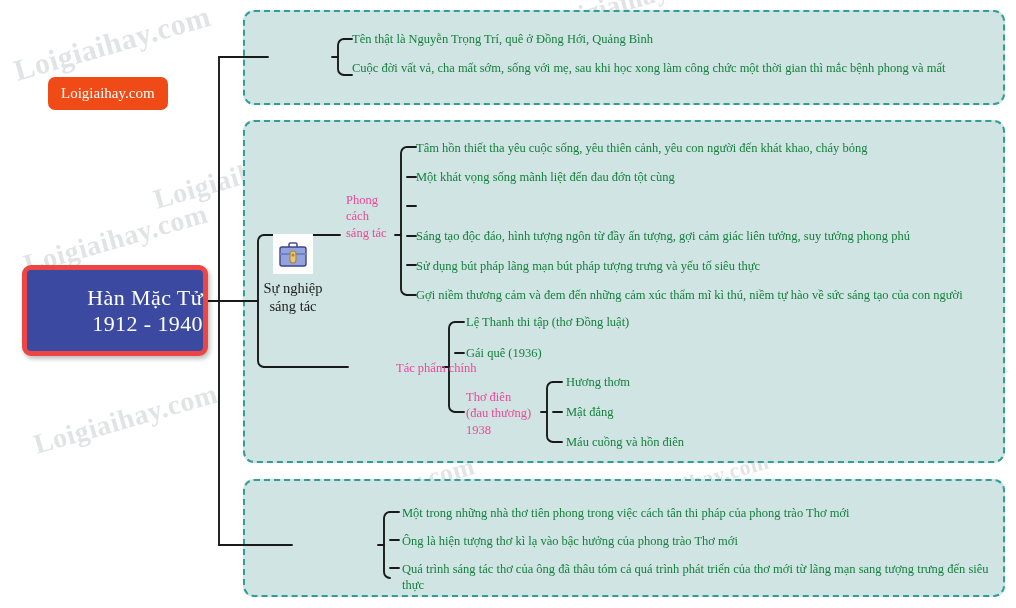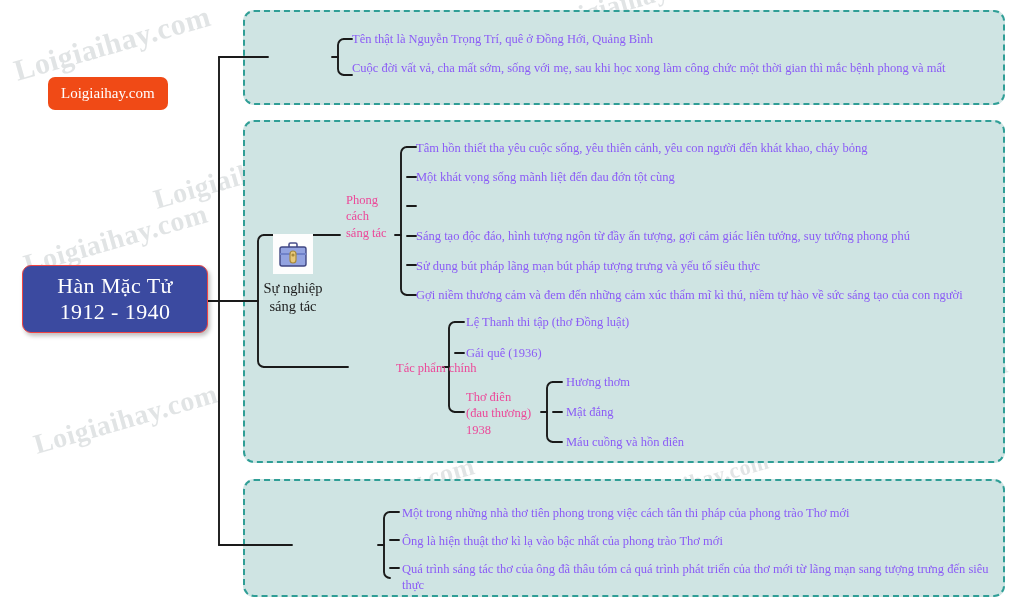--- a/index.html
+++ b/index.html
@@ -30,26 +30,26 @@
     letter-spacing: .5px;
   }
 
   
   #wires { position: absolute; inset: 0; width: 1016px; height: 608px; }
 
   
   #central-node {
     position: absolute;
     left: 22px; top: 265px;
-    width: 186px; height: 68px;
+    width: 186px; height: 91px;
     background: #3b4aa0;
-    border: 1px solid #ef4444;
+    border: 5px solid #ef4444;
     border-radius: 9px;
     display: flex; flex-direction: column;
-    align-items: center; justify-content: center;
+    align-items: flex-end; justify-content: center;
     color: #ffffff;
     box-shadow: 2px 3px 4px rgba(0,0,0,.25);
   }
   #central-node .l1 { font-size: 22px; letter-spacing: .4px; line-height: 1.18; }
   #central-node .l2 { font-size: 22px; letter-spacing: .4px; line-height: 1.18; }
 
   
   #logo-badge {
     position: absolute;
     left: 48px; top: 77px;
@@ -83,21 +83,21 @@
     display: block;
     position: relative;
   }
   .ico svg { display:block; width:40px; height:40px; }
 
   
   .leaf {
     position: absolute;
     font-size: 12.5px;
     line-height: 1.25;
-    color: #8b5cf6;
+    color: #15803d;
     white-space: nowrap;
   }
   .leaf.wrap { white-space: normal; }
 
   .sublabel {
     position: absolute;
     font-size: 12.5px;
     line-height: 1.3;
     color: #ec4899;
   }
@@ -222,16 +222,16 @@
     <div>(đau thương)</div>
     <div>1938</div>
   </div>
 
   <div class="leaf" style="left:566px; top:375px;">Hương thơm</div>
   <div class="leaf" style="left:566px; top:405px;">Mật đắng</div>
   <div class="leaf" style="left:566px; top:435px;">Máu cuồng và hồn điên</div>
 
 
   <div class="leaf" style="left:402px; top:506px;">Một trong những nhà thơ tiên phong trong việc cách tân thi pháp của phong trào Thơ mới</div>
-  <div class="leaf" style="left:402px; top:534px;">Ông là hiện thuật thơ kì lạ vào bậc nhất của phong trào Thơ mới</div>
+  <div class="leaf" style="left:402px; top:534px;">Ông là hiện tượng thơ kì lạ vào bậc hưởng của phong trào Thơ mới</div>
   <div class="leaf wrap" style="left:402px; top:562px; width:592px;">Quá trình sáng tác thơ của ông đã thâu tóm cả quá trình phát triển của thơ mới từ lãng mạn sang tượng trưng đến siêu thực</div>
 
 </div>
 
 </body></html>

